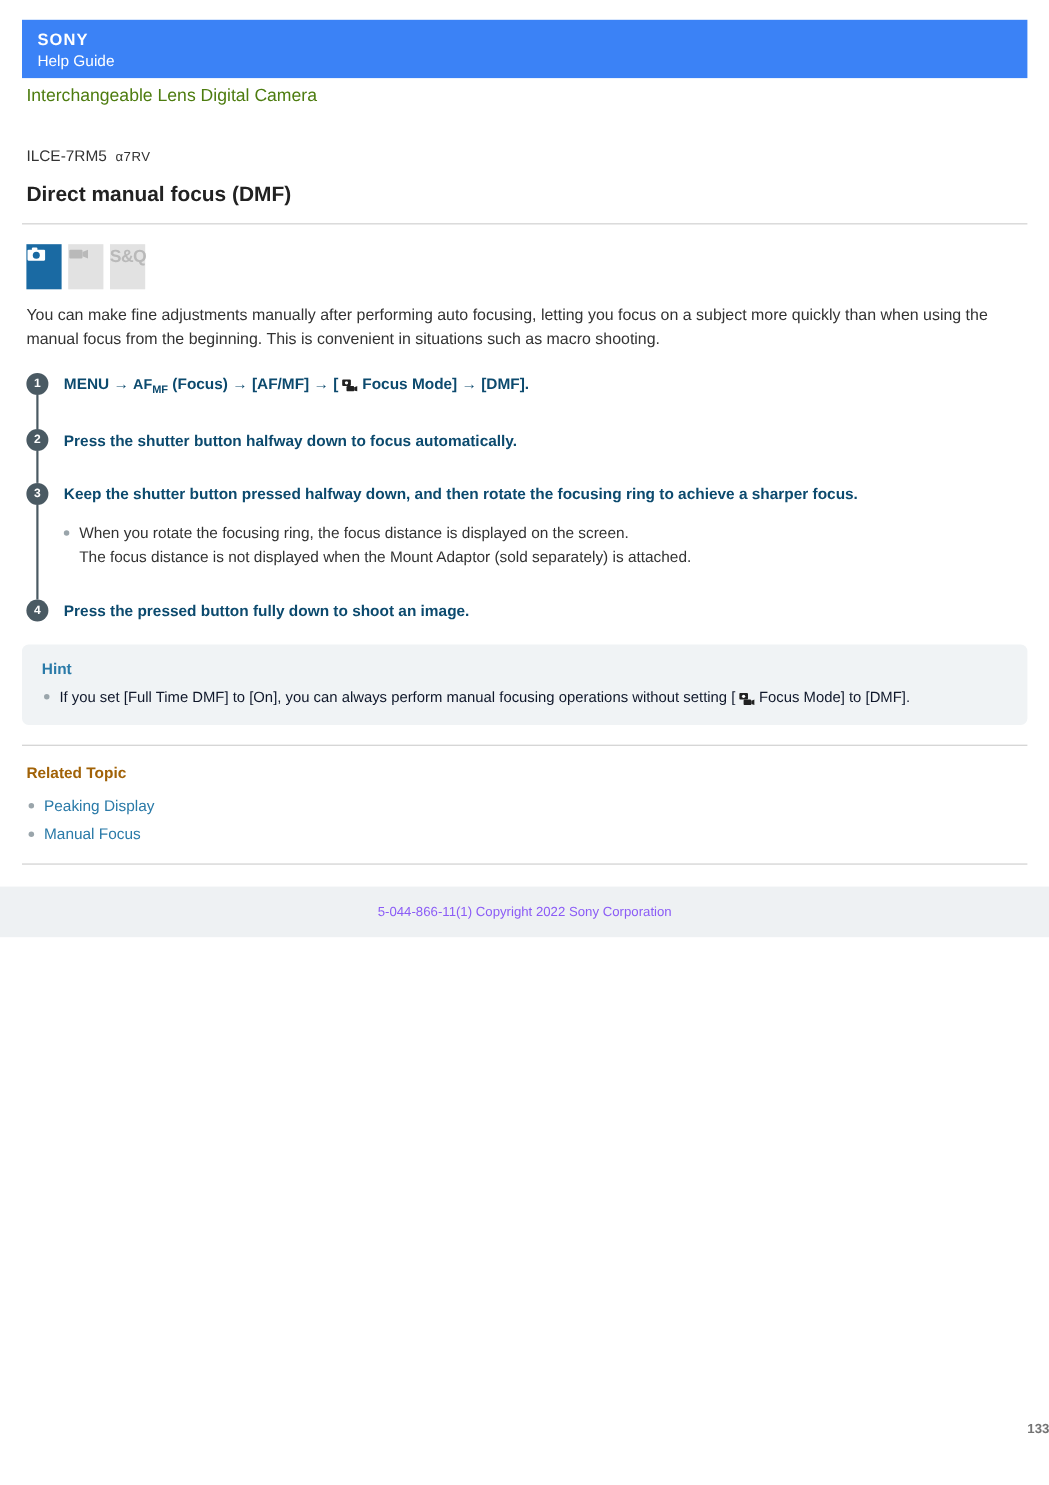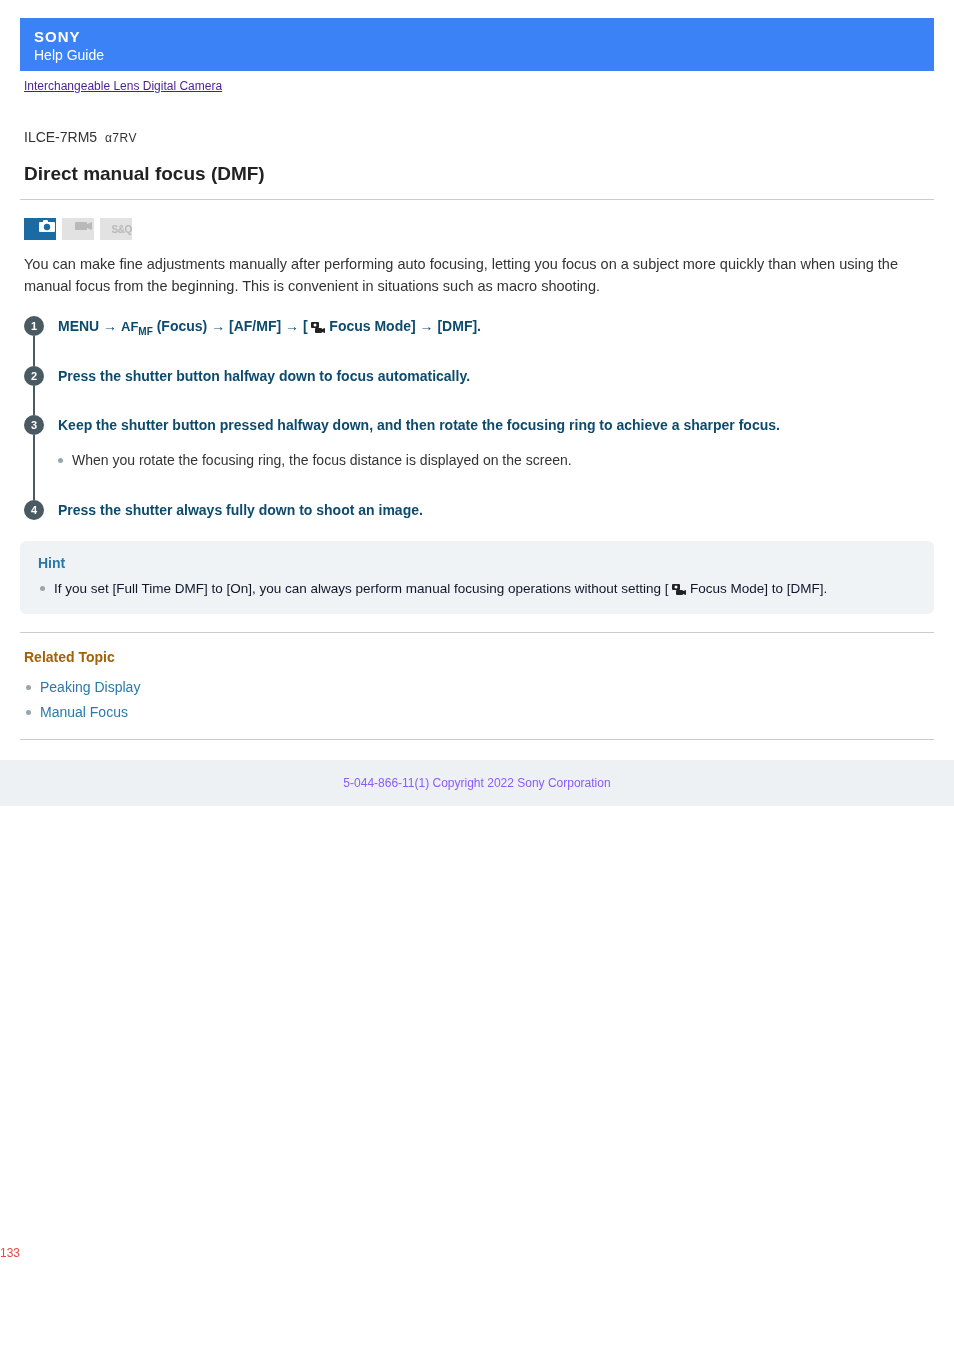--- a/index.html
+++ b/index.html
@@ -24,25 +24,24 @@
     font-weight: bold;
     letter-spacing: 1px;
     font-size: 15px;
     display: block;
     margin-bottom: 2px;
   }
   .help-guide {
     font-size: 14px;
   }
   .product-line {
-    font-size: 12px;
-    color: #4c1d95;
+    font-size: 16px;
+    color: #4d7c0f;
     margin: 8px 0 2px 0;
     padding-left: 4px;
-    text-decoration: underline;
   }
   .model-line {
     font-size: 14px;
     color: #333;
     padding-left: 4px;
     margin-bottom: 18px;
     margin-top: 36px;
   }
   .model-suffix {
     font-size: 12px;
@@ -58,25 +57,25 @@
     border: none;
     border-top: 1px solid #ccc;
     margin: 0 0 18px 0;
   }
   .mode-icons {
     margin: 0 0 14px 4px;
   }
   .mode-icons span {
     display: inline-block;
     width: 32px;
-    height: 22px;
+    height: 41px;
     vertical-align: middle;
-    text-align: right;
+    text-align: left;
     line-height: 24px;
-    font-size: 10px;
+    font-size: 16px;
     font-weight: bold;
     margin-right: 2px;
   }
   .mode-photo {
     background: #1a6aa3;
     color: #fff;
   }
   .mode-video {
     background: #e2e2e2;
     color: #b9b9b9;
@@ -235,25 +234,26 @@
     text-decoration: none;
   }
   .footer-bar {
     background: #eef1f3;
     text-align: center;
     font-size: 12px;
     color: #8b5cf6;
     padding: 16px 0;
   }
   .page-number {
-    text-align: left;
+    text-align: right;
     font-size: 12px;
-    color: #ef4444;
+    color: #737373;
     margin-top: 440px;
     padding-bottom: 14px;
+    font-weight: bold;
   }
 </style>
 </head>
 <body>
 
 <div class="page-wrap">
 
   <div class="header">
     <span class="sony-logo">SONY</span>
     <span class="help-guide">Help Guide</span>
@@ -309,29 +309,30 @@
     </div>
 
     <div class="step">
       <div class="step-num">3</div>
       <div class="step-line"></div>
       <div class="step-head">Keep the shutter button pressed halfway down, and then rotate the focusing ring to achieve a sharper focus.</div>
       <div class="step-sub">
         <ul>
           <li>
             <span>When you rotate the focusing ring, the focus distance is displayed on the screen.</span><br>
+            <span>The focus distance is not displayed when the Mount Adaptor (sold separately) is attached.</span>
           </li>
         </ul>
       </div>
     </div>
 
     <div class="step">
       <div class="step-num">4</div>
 
-      <div class="step-head">Press the shutter always fully down to shoot an image.</div>
+      <div class="step-head">Press the pressed button fully down to shoot an image.</div>
     </div>
 
   </div>
 
   <div class="hint-box">
     <div class="hint-title">Hint</div>
     <ul>
       <li>
         <span>If you set [Full Time DMF] to [On], you can always perform manual focusing operations without setting [ </span><span class="camvid"><svg width="14" height="12" viewBox="0 0 14 12">
               <rect x="0" y="1" width="8" height="6" rx="1" fill="#222"></rect>

